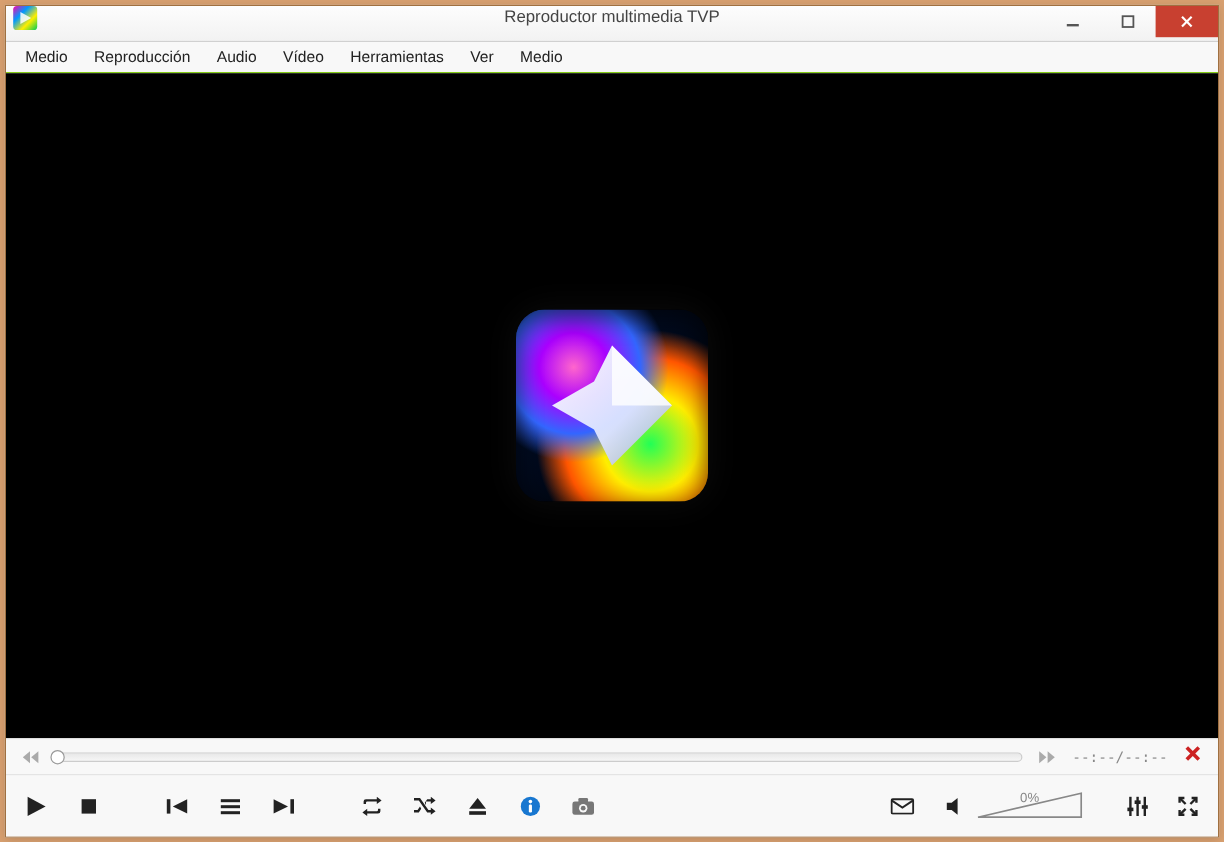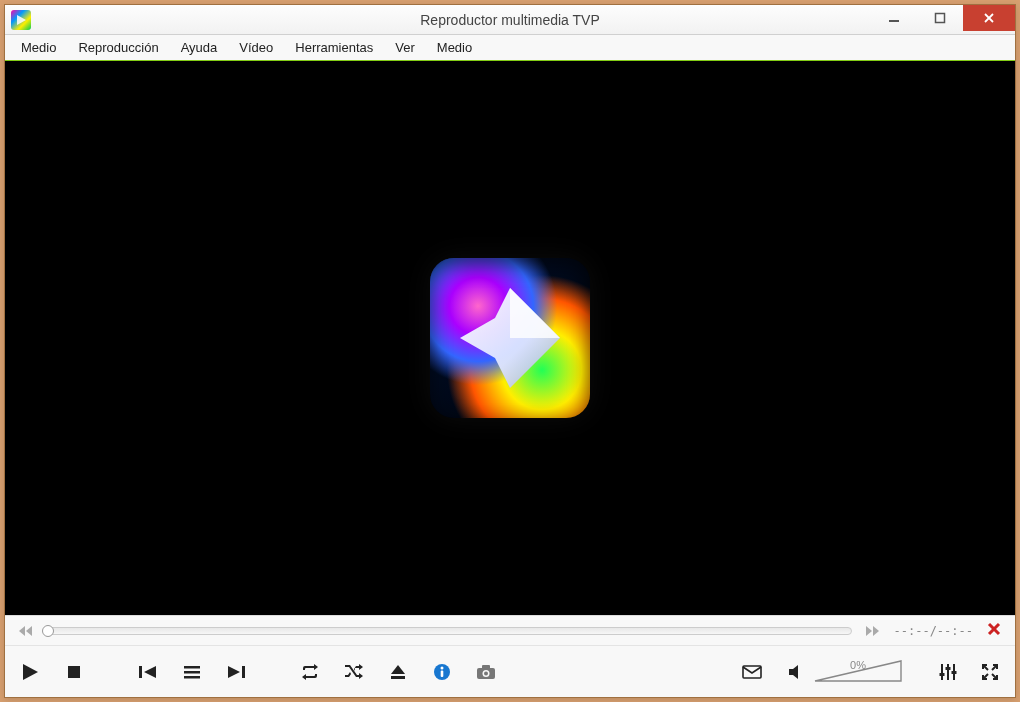--- a/index.html
+++ b/index.html
@@ -21,21 +21,20 @@
     border: 1px solid #a07040;
     display: flex;
     flex-direction: column;
     box-shadow: 0 2px 8px rgba(0,0,0,0.15);
   }
   .titlebar {
     height: 30px;
     background: linear-gradient(to bottom, #fdfdfd, #f2f2f2);
     border-bottom: 1px solid #d0d0d0;
     display: flex;
-    align-items: center;
     position: relative;
   }
   .titlebar-icon {
     width: 20px; height: 20px; margin-left: 6px;
     border-radius: 3px;
     background: linear-gradient(135deg, #ff00aa, #0099ff, #ffee00, #00cc55);
     display:flex; align-items:center; justify-content:center;
   }
   .titlebar-title {
     position:absolute;
@@ -165,21 +164,21 @@
             <line x1="2" y1="2" x2="10" y2="10" stroke="#fff" stroke-width="1.8"></line>
             <line x1="10" y1="2" x2="2" y2="10" stroke="#fff" stroke-width="1.8"></line>
           </svg>
       </div>
     </div>
   </div>
 
   <div class="menubar">
     <div class="menu-item">Medio</div>
     <div class="menu-item">Reproducción</div>
-    <div class="menu-item">Ayuda</div>
+    <div class="menu-item">Audio</div>
     <div class="menu-item">Vídeo</div>
     <div class="menu-item">Herramientas</div>
     <div class="menu-item">Ver</div>
     <div class="menu-item">Medio</div>
   </div>
 
   <div class="video-area">
     <div class="center-logo">
       <svg viewBox="0 0 160 160">
         <defs>

